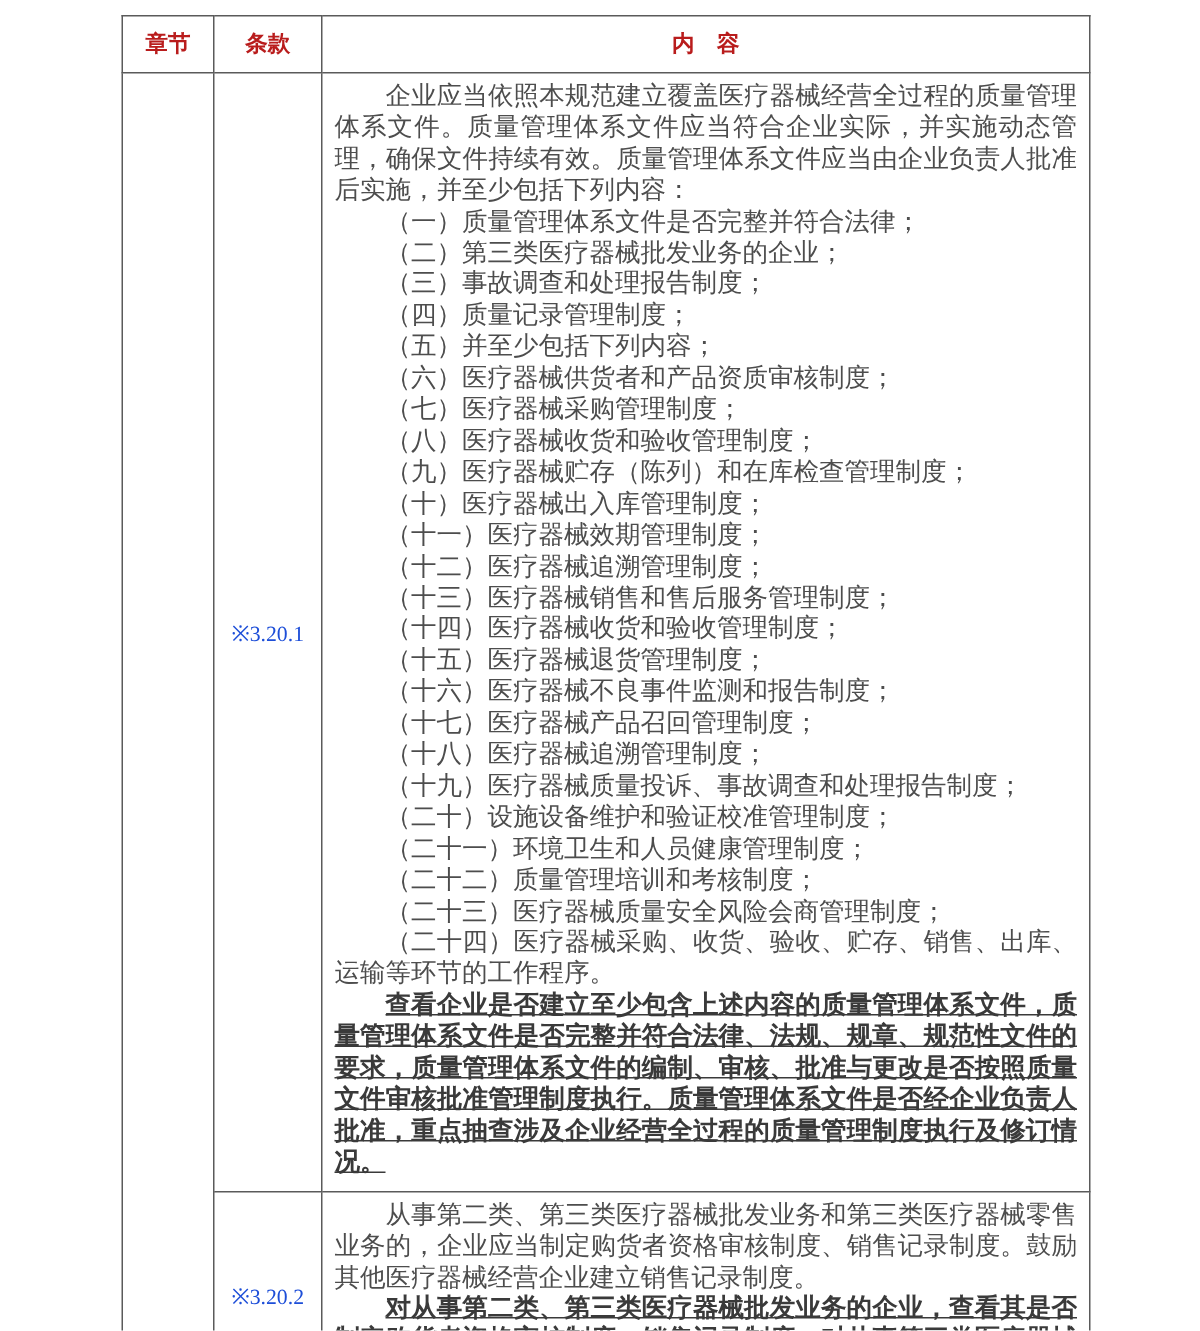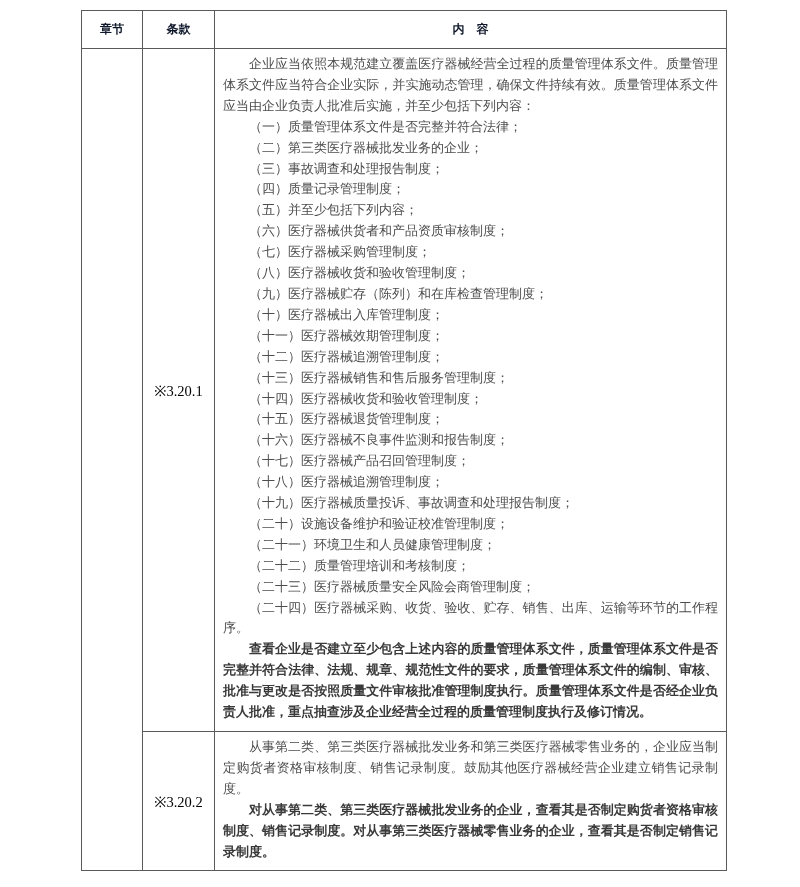--- a/index.html
+++ b/index.html
@@ -23,51 +23,52 @@
   col.col-clause  { width: 72px; }
   col.col-content { width: 512px; }
   th, td {
     border: 1px solid #5a5a5a;
     box-sizing: border-box;
   }
   th.hdr {
     height: 38px;
     font-family: "Liberation Sans", "DejaVu Sans", sans-serif;
     font-weight: bold;
-    font-size: 12px;
-    color: #0f172a;
+    font-size: 15px;
+    color: #b91c1c;
     text-align: center;
     vertical-align: middle;
   }
   td.chapter-cell {
     background: #ffffff;
   }
   td.clause-cell {
     text-align: center;
     vertical-align: middle;
     font-size: 14.5px;
-    color: #000000;
+    color: #1d4ed8;
     font-family: "Liberation Serif", "DejaVu Serif", serif;
   }
   td.content-cell {
     vertical-align: top;
     padding: 5px 8px 8px 8px;
   }
   .para {
     margin: 0;
     text-indent: 2em;
     text-align: justify;
-    font-size: 13px;
+    font-size: 17px;
     line-height: 20.9px;
     color: #4d4d4d;
   }
   .para.check {
     font-family: "Liberation Sans", "DejaVu Sans", sans-serif;
     font-weight: bold;
     color: #3a3a3a;
+    text-decoration: underline;
   }
 </style>
 </head>
 <body>
 
 <table class="doc-table">
   <colgroup>
     <col class="col-chapter">
     <col class="col-clause">
     <col class="col-content">

